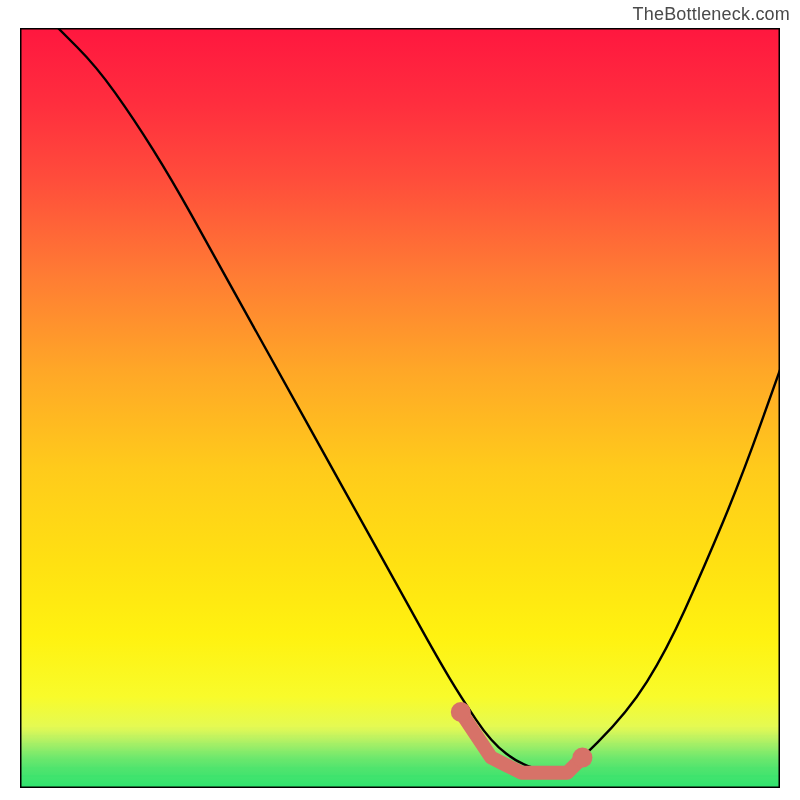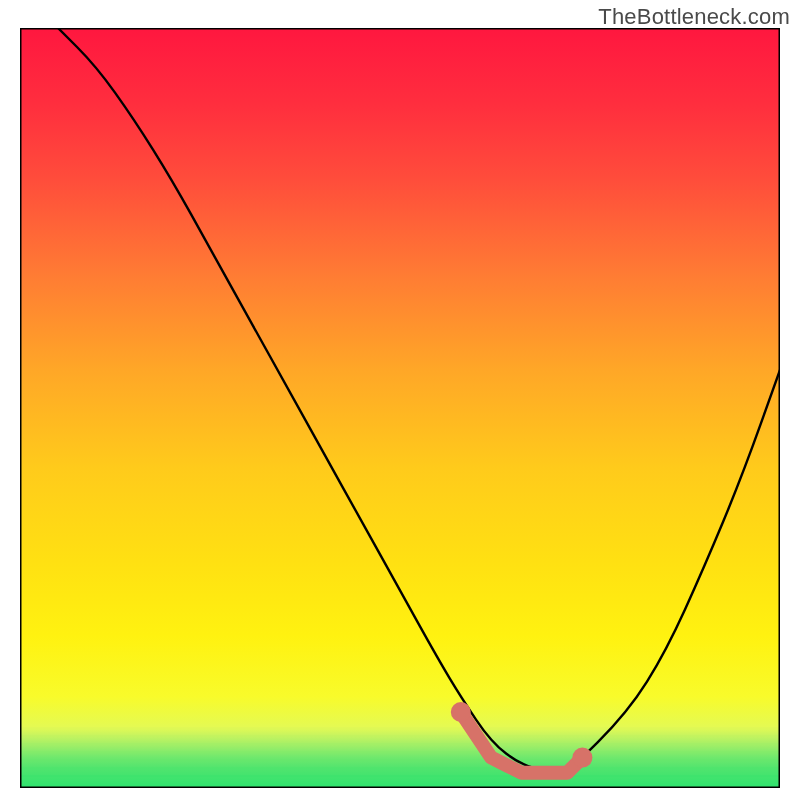--- a/index.html
+++ b/index.html
@@ -13,21 +13,21 @@
   }
   .stage {
     position: relative;
     width: 800px;
     height: 800px;
   }
   .watermark {
     position: absolute;
     top: 4px;
     right: 10px;
-    font-size: 22px;
+    font-size: 18px;
     font-weight: 500;
     color: #4a4a4a;
     letter-spacing: 0.2px;
     z-index: 10;
   }
   .frame {
     position: absolute;
     left: 20px;
     top: 28px;
     width: 760px;

